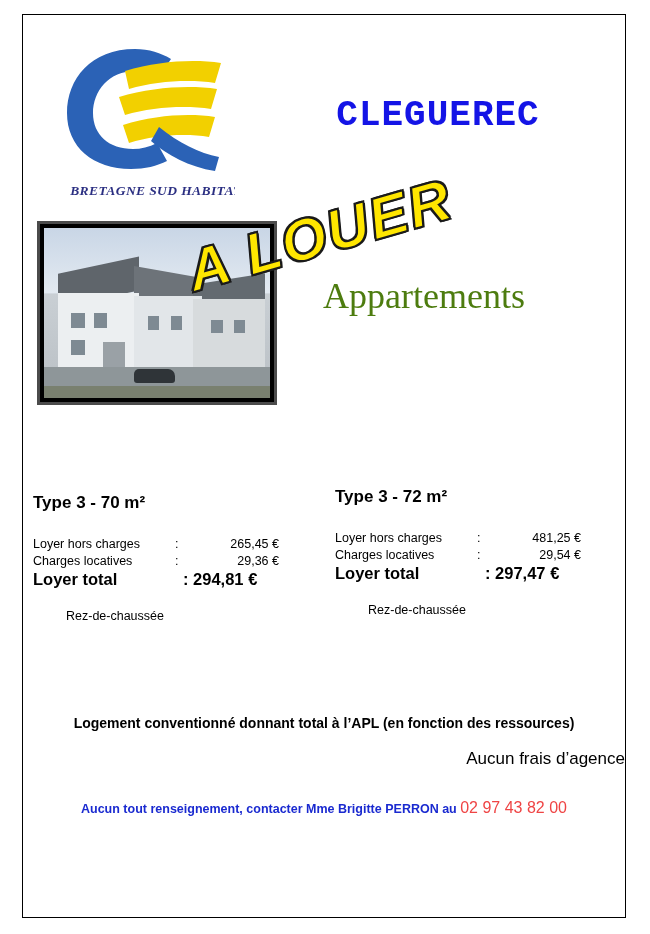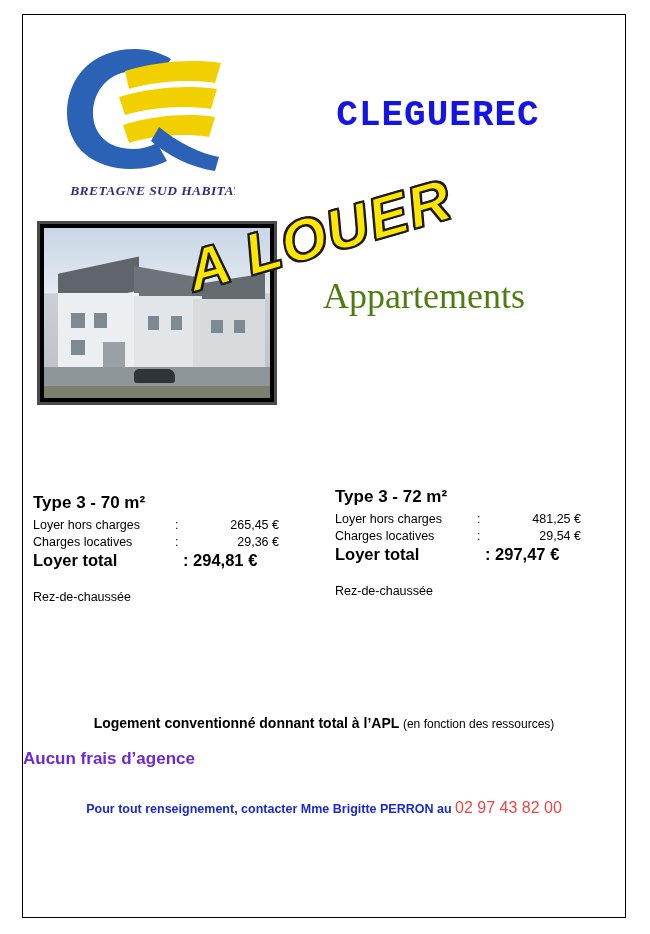--- a/index.html
+++ b/index.html
@@ -126,21 +126,21 @@
 
   
   .offer { position: absolute; }
   .offer-1 { left: 10px; top: 478px; width: 280px; }
   .offer-2 { left: 312px; top: 472px; width: 280px; }
 
   .offer-title {
     font-weight: bold;
     font-size: 17px;
     color: #000000;
-    margin: 0 0 4px 0;
+    margin: 0 0 23px 0;
   }
   .line {
     display: flex;
     font-size: 12.5px;
     color: #000000;
     line-height: 1.35;
   }
   .line .lbl { flex: 0 0 142px; }
   .line .colon { flex: 0 0 10px; }
   .line .amt { flex: 1; text-align: right; padding-right: 34px; }
@@ -152,45 +152,46 @@
     font-size: 16.5px;
     margin-top: 0;
   }
   .total .lbl { flex: 0 0 150px; }
   .total .amt { flex: 1; }
 
   .floor {
     font-size: 12.5px;
     margin-top: 20px;
     color: #000000;
+    margin-left: 33px;
   }
 
   
   .apl {
     position: absolute;
     left: 0;
     right: 0;
     top: 700px;
     text-align: center;
     font-size: 14px;
     font-weight: bold;
     color: #000000;
   }
   .apl .sub {
-    font-weight: normal;
-    font-size: 12px;
+    font-weight: bold;
+    font-size: 14px;
   }
   .no-fee {
     position: absolute;
     left: 0; right: 0;
     top: 734px;
-    text-align: left;
+    text-align: right;
     font-size: 17px;
-    font-weight: bold;
-    color: #6d28d9;
+    font-weight: normal;
+    color: #000000;
   }
   .contact {
     position: absolute;
     left: 0; right: 0;
     top: 784px;
     text-align: center;
     font-size: 12.5px;
     font-weight: bold;
     color: #1a2ad0;
   }
@@ -282,16 +283,16 @@
       <span class="amt">: 297,47 €</span>
     </div>
     <div class="floor">Rez-de-chaussée</div>
   </div>
 
   <div class="apl">
     <span>Logement conventionné donnant total à l’APL </span><span class="sub">(en fonction des ressources)</span>
   </div>
   <div class="no-fee">Aucun frais d’agence</div>
   <div class="contact">
-    <span>Pour tout  renseignement, contacter Mme Brigitte PERRON au </span><span class="phone">02 97 43 82 00</span>
+    <span>Aucun tout  renseignement, contacter Mme Brigitte PERRON au </span><span class="phone">02 97 43 82 00</span>
   </div>
 
 </div>
 
 </body></html>

